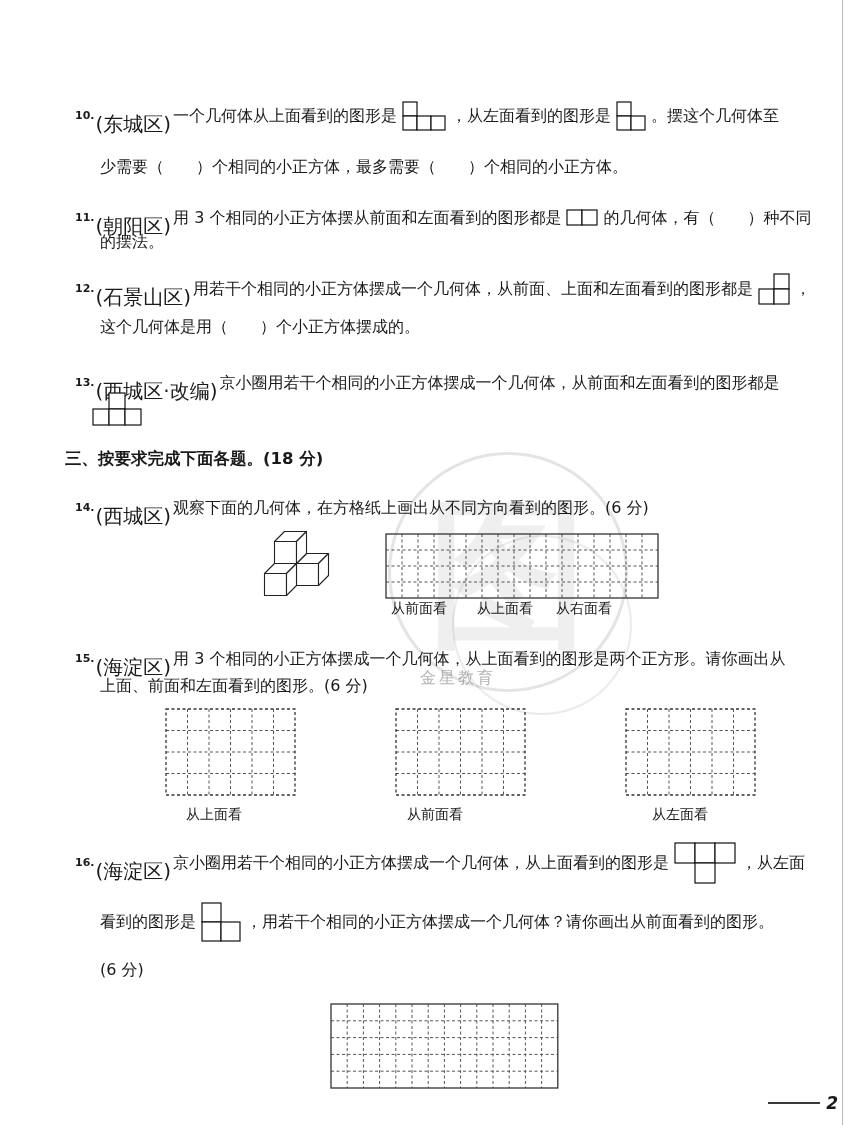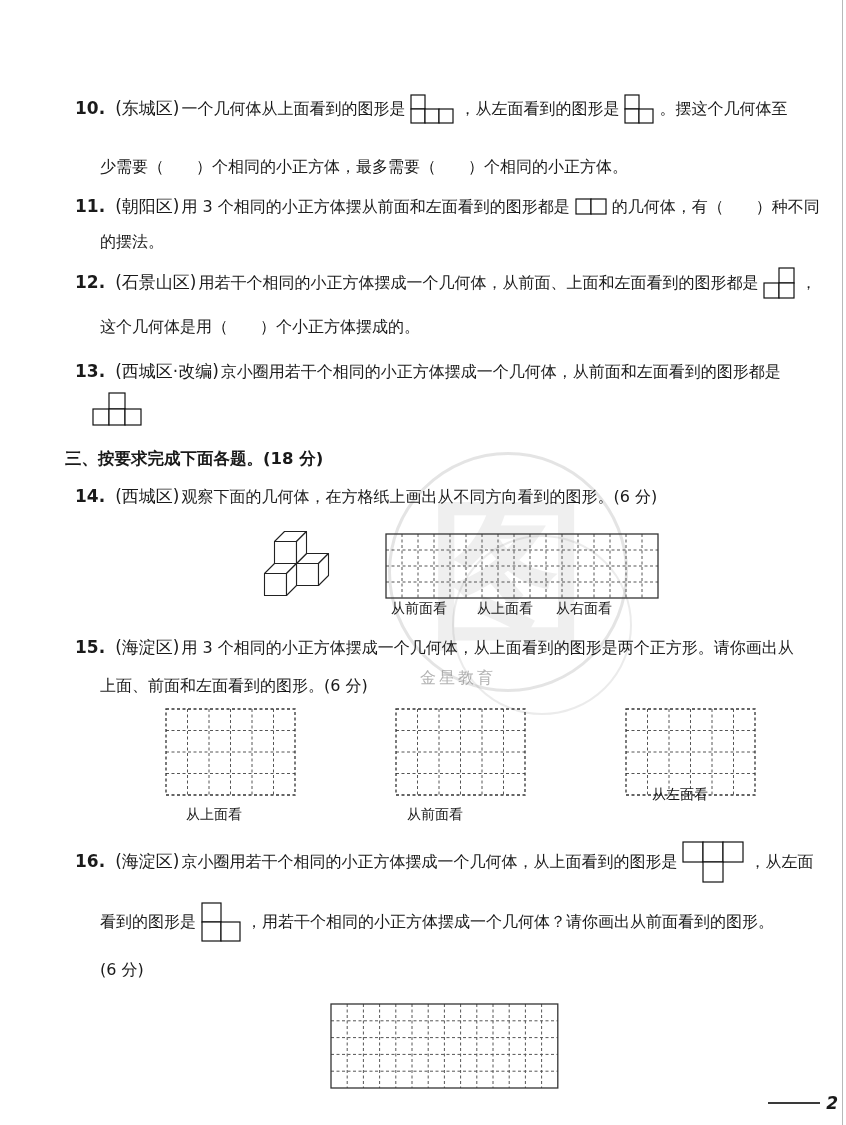--- a/index.html
+++ b/index.html
@@ -7,22 +7,22 @@
   .page {
     position:relative; width:846px; height:1125px; background:#fff;
     font-family:"DejaVu Sans","Liberation Sans",sans-serif;
     color:#1a1a1a; overflow:hidden;
   }
   .line {
     position:absolute; left:75px; display:flex; align-items:center;
     white-space:nowrap; font-size:16px; line-height:1.25;
   }
   .cont { left:100px;justify-content:flex-end; }
-  .qnum { font-weight:700; font-size:17px; margin-right:10px; }
-  .region { font-size:17px; margin-right:2px; }
+  .qnum { font-weight:700; font-size:11px; margin-right:1px; }
+  .region { font-size:20px; margin-right:2px;margin-top:18px; }
   .shape { display:inline-block; margin:0 5px; line-height:0; }
   .sec-title { position:absolute; left:65px; font-weight:700; font-size:16.5px; }
   .grid { position:absolute; line-height:0; }
   .cubes { position:absolute; line-height:0; }
   .vlabel { position:absolute; font-size:14px; }
   .footer { position:absolute; right:8px; top:1093px; display:flex; align-items:center; gap:6px; }
   .footer-rule { width:52px; height:2px; background:#3a3a3a; }
   .pagenum { font-size:17px; font-weight:700; font-style:italic; }
   .right-rule { position:absolute; right:3px; top:0; width:1px; height:100%; background:#b8b8b8; }
   .wm-circle { position:absolute; border-radius:50%; pointer-events:none; }
@@ -191,21 +191,21 @@
         <line x1="65.5" y1="1" x2="65.5" y2="87" stroke="#555" stroke-width="1" stroke-dasharray="3,2.5"></line>
         <line x1="87" y1="1" x2="87" y2="87" stroke="#555" stroke-width="1" stroke-dasharray="3,2.5"></line>
         <line x1="108.5" y1="1" x2="108.5" y2="87" stroke="#555" stroke-width="1" stroke-dasharray="3,2.5"></line>
         <line x1="1" y1="22.5" x2="130" y2="22.5" stroke="#555" stroke-width="1" stroke-dasharray="3,2.5"></line>
         <line x1="1" y1="44" x2="130" y2="44" stroke="#555" stroke-width="1" stroke-dasharray="3,2.5"></line>
         <line x1="1" y1="65.5" x2="130" y2="65.5" stroke="#555" stroke-width="1" stroke-dasharray="3,2.5"></line>
         <rect x="1" y="1" width="129" height="86" fill="none" stroke="#333" stroke-width="1.3" stroke-dasharray="3,2.5"></rect>
       </svg></div>
   <span class="vlabel" style="left:186px;top:806px">从上面看</span>
   <span class="vlabel" style="left:407px;top:806px">从前面看</span>
-  <span class="vlabel" style="left:652px;top:786px">从左面看</span>
+  <span class="vlabel" style="left:652px;top:806px">从左面看</span>
 
   <div class="line" style="top:841px">
     <span class="qnum">16.</span>
     <span class="region">(海淀区)</span>
     <span>京小圈用若干个相同的小正方体摆成一个几何体，从上面看到的图形是</span>
     <span class="shape"><svg width="62" height="42" xmlns="http://www.w3.org/2000/svg">
           <rect x="1" y="1" width="20" height="20" fill="#fff" stroke="#111" stroke-width="1.2"></rect>
           <rect x="21" y="1" width="20" height="20" fill="#fff" stroke="#111" stroke-width="1.2"></rect>
           <rect x="41" y="1" width="20" height="20" fill="#fff" stroke="#111" stroke-width="1.2"></rect>
           <rect x="21" y="21" width="20" height="20" fill="#fff" stroke="#111" stroke-width="1.2"></rect>

